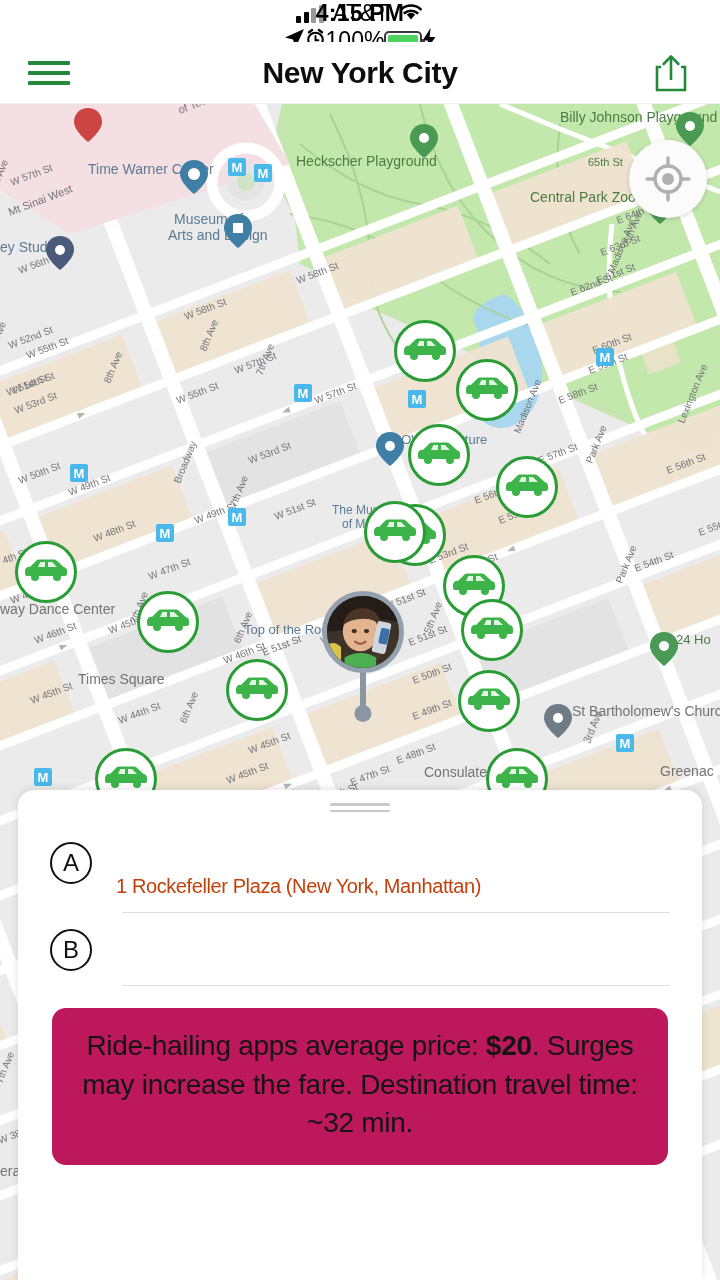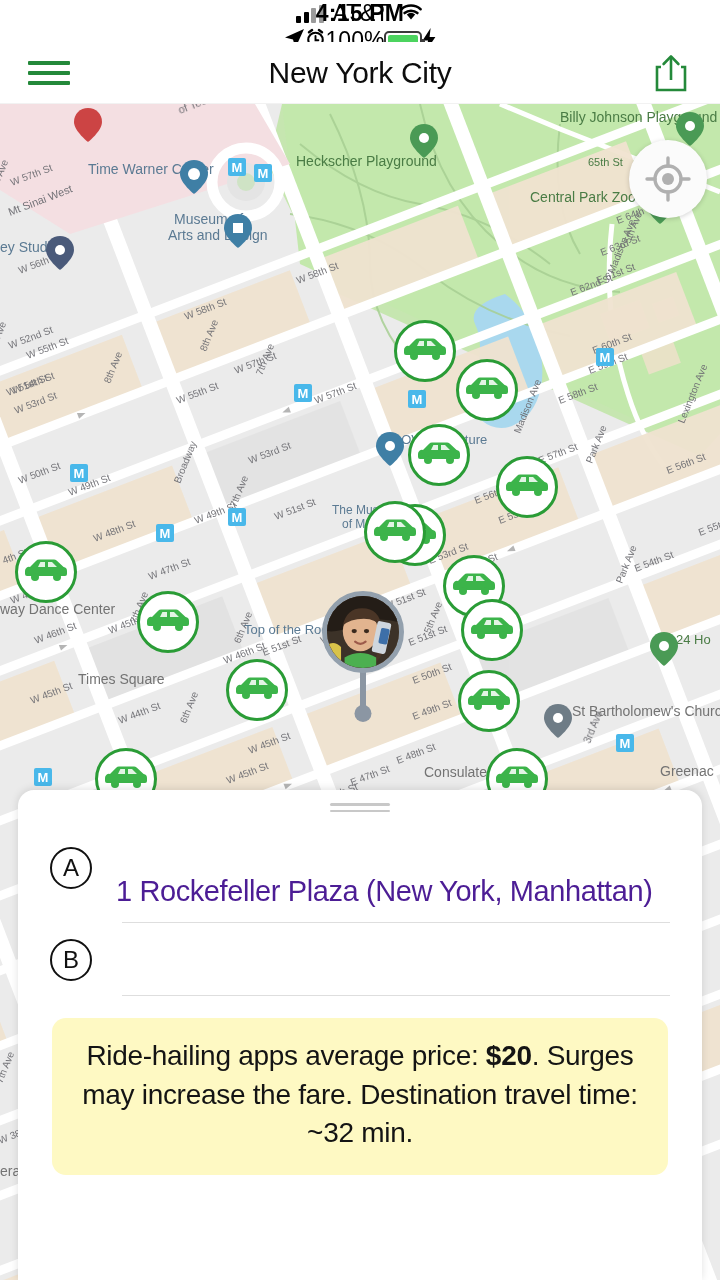--- a/index.html
+++ b/index.html
@@ -44,21 +44,21 @@
   
   .navbar {
     position: absolute; top: 42px; left: 0; width: 720px; height: 62px;
     background: #ffffff; z-index: 60;
     display: flex; align-items: center; justify-content: space-between;
     padding: 0 28px;
     border-bottom: 1px solid rgba(0,0,0,.05);
   }
   .hamburger { width: 42px; height: 30px; display: flex; flex-direction: column; justify-content: center; gap: 6px; cursor: pointer; }
   .hamburger span { display: block; height: 4px; width: 42px; background: #24893a; border-radius: 1px; }
-  .nav-title { font-size: 30px; font-weight: 400; color: #0d0d0d; letter-spacing: -.3px; text-align: center; }
+  .nav-title { font-size: 30px; font-weight: 700; color: #0d0d0d; letter-spacing: -.3px; text-align: center; }
   .share-icon { width: 42px; height: 42px; display: flex; align-items: center; justify-content: center; cursor: pointer; }
 
   
   .map {
     position: absolute; top: 104px; left: 0; width: 720px; height: 1176px;
     background: #ececed; overflow: hidden; z-index: 1;
   }
   .map-svg { position: absolute; top: 0; left: 0; width: 720px; height: 1176px; }
 
   
@@ -118,25 +118,25 @@
     display: flex; flex-direction: column; justify-content: space-between;
   }
   .sheet-handle i { display: block; height: 2.5px; background: #c8c8c8; border-radius: 2px; }
 
   .addr-row { display: flex; align-items: center; gap: 24px; padding: 16px 0 14px 14px; }
   .addr-badge {
     flex: 0 0 auto; width: 42px; height: 42px; border-radius: 50%;
     border: 2.5px solid #111; display: flex; align-items: center; justify-content: center;
     font-size: 24px; color: #111; font-weight: 400;
   }
-  .addr-text { font-size: 29px; color: #4c1d95; letter-spacing: -.4px; white-space: nowrap; margin-top: 47px; }
+  .addr-text { font-size: 20px; color: #c2410c; letter-spacing: -.4px; white-space: nowrap; margin-top: 47px; }
   .addr-div { height: 1px; background: #dedede; margin: 0 14px 0 86px; }
 
   .info-box {
-    margin: 22px 16px 0; background: #fef9c3; border-radius: 14px;
+    margin: 22px 16px 0; background: #be185d; border-radius: 14px;
     padding: 19px 22px 22px; text-align: center;
   }
   .info-text { font-size: 28px; line-height: 1.38; color: #141414; letter-spacing: -.3px; }
   .info-text b { font-weight: 700; }
 
   .cta {
     display: block; margin: 35px 16px 0; width: calc(100% - 32px); height: 88px;
     background: #2faa3d; border: none; border-radius: 44px;
     color: #ffffff; font-size: 31px; font-family: "Liberation Sans", sans-serif;
     letter-spacing: -.2px; cursor: pointer;

